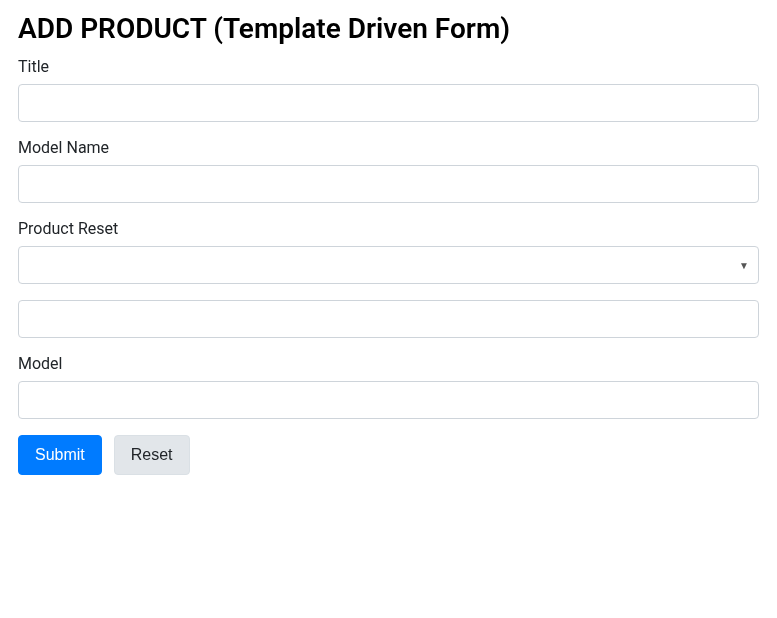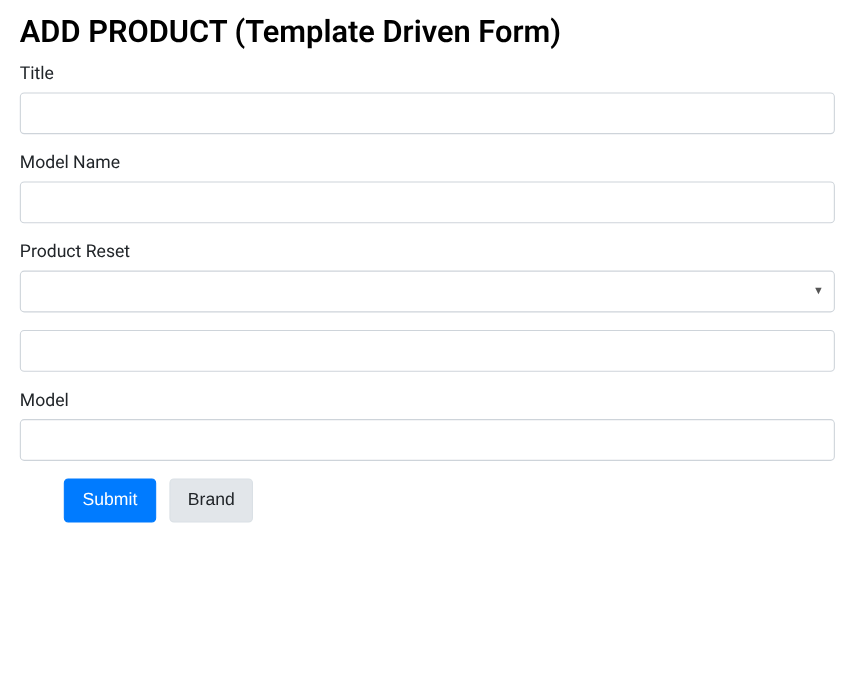--- a/index.html
+++ b/index.html
@@ -75,21 +75,20 @@
       padding: 8px 16px;
       font-size: 16px;
       line-height: 1.4;
       border-radius: 4px;
       cursor: pointer;
     }
     .btn-primary {
       color: #fff;
       background-color: #007bff;
       border-color: #007bff;
-      margin-left: 40px;
     }
     .btn-secondary {
       color: #212529;
       background-color: #e2e6ea;
       border-color: #dae0e5;
       margin-left: 8px;
     }
   </style>
 </head>
 <body>
@@ -123,16 +122,16 @@
     <input type="text" class="form-control" value="" style="">
   </div>
 
   <div class="form-group">
     <label class="form-label">Model</label>
     <input type="text" class="form-control" value="" style="">
   </div>
 
   <div class="btn-row">
     <button type="submit" class="btn btn-primary">Submit</button>
-    <button type="reset" class="btn btn-secondary">Brand</button>
+    <button type="reset" class="btn btn-secondary">Reset</button>
   </div>
 
 </form>
 
 </body></html>

